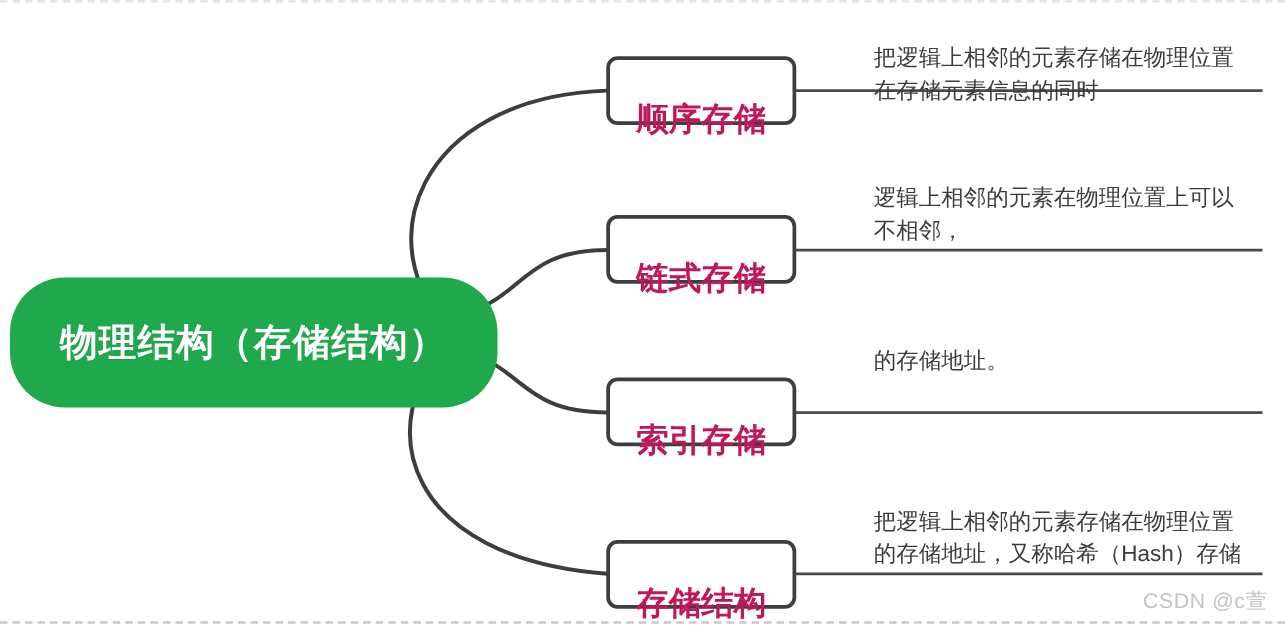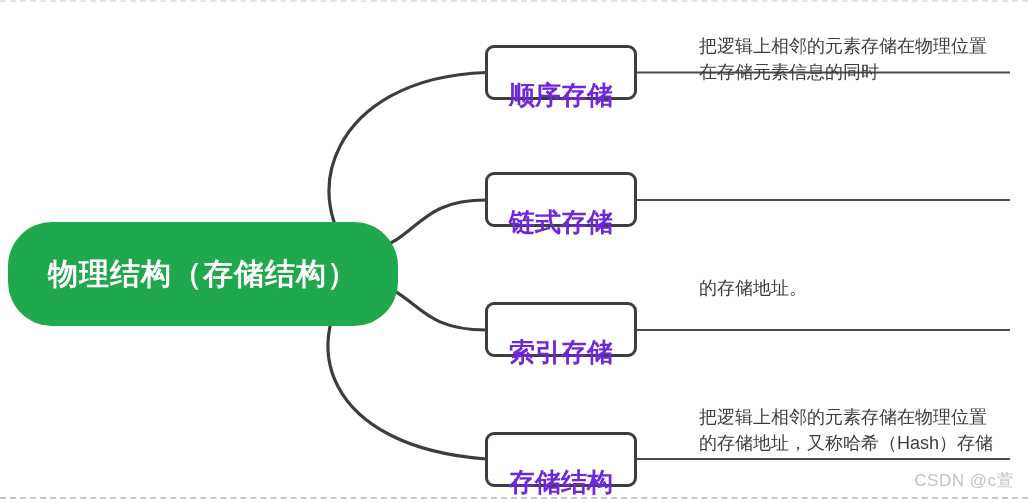--- a/index.html
+++ b/index.html
@@ -17,21 +17,21 @@
   .root-label {
     color:#ffffff; font-size:30px; font-weight:bold; letter-spacing:1px;
     text-shadow:0 1px 0 rgba(0,0,0,0.08);
   }
   .branch-box {
     position:absolute; left:485px; width:152px; height:55px;
     background:#ffffff; border:3px solid #3e3e3e; border-radius:9px;
     box-sizing:border-box;
     display:flex; align-items:center; justify-content:center;
   }
-  .branch-label { font-size:26px; font-weight:bold; color:#6d28d9;margin-top:45px; }
+  .branch-label { font-size:26px; font-weight:bold; color:#be185d;margin-top:45px; }
   .b1 { top:45px; } .b2 { top:172px; } .b3 { top:302px; } .b4 { top:432px; }
   .desc {
     position:absolute; left:699px; width:312px;
     font-size:18px; line-height:26px; color:#3c3c3c;
   }
   .d1 { top:33px; } .d2 { top:145px; } .d3 { top:275px; } .d4 { top:404px; }
   .watermark {
     position:absolute; right:14px; top:469px;
     font-size:17px; color:#c3c3c3; letter-spacing:0.5px;text-align:center;
   }
@@ -75,20 +75,24 @@
     <span class="branch-label">链式存储</span>
   </div>
   <div class="branch-box b4">
     <span class="branch-label">存储结构</span>
   </div>
 
   <div class="desc d1">
     <div>把逻辑上相邻的元素存储在物理位置</div>
     <div>在存储元素信息的同时</div>
   </div>
+  <div class="desc d2">
+    <div>逻辑上相邻的元素在物理位置上可以</div>
+    <div>不相邻，</div>
+  </div>
   <div class="desc d3">
     <div>的存储地址。</div>
   </div>
   <div class="desc d4">
     <div>把逻辑上相邻的元素存储在物理位置</div>
     <div>的存储地址，又称哈希（Hash）存储</div>
   </div>
 
   <div class="watermark">CSDN @c萱</div>
 

